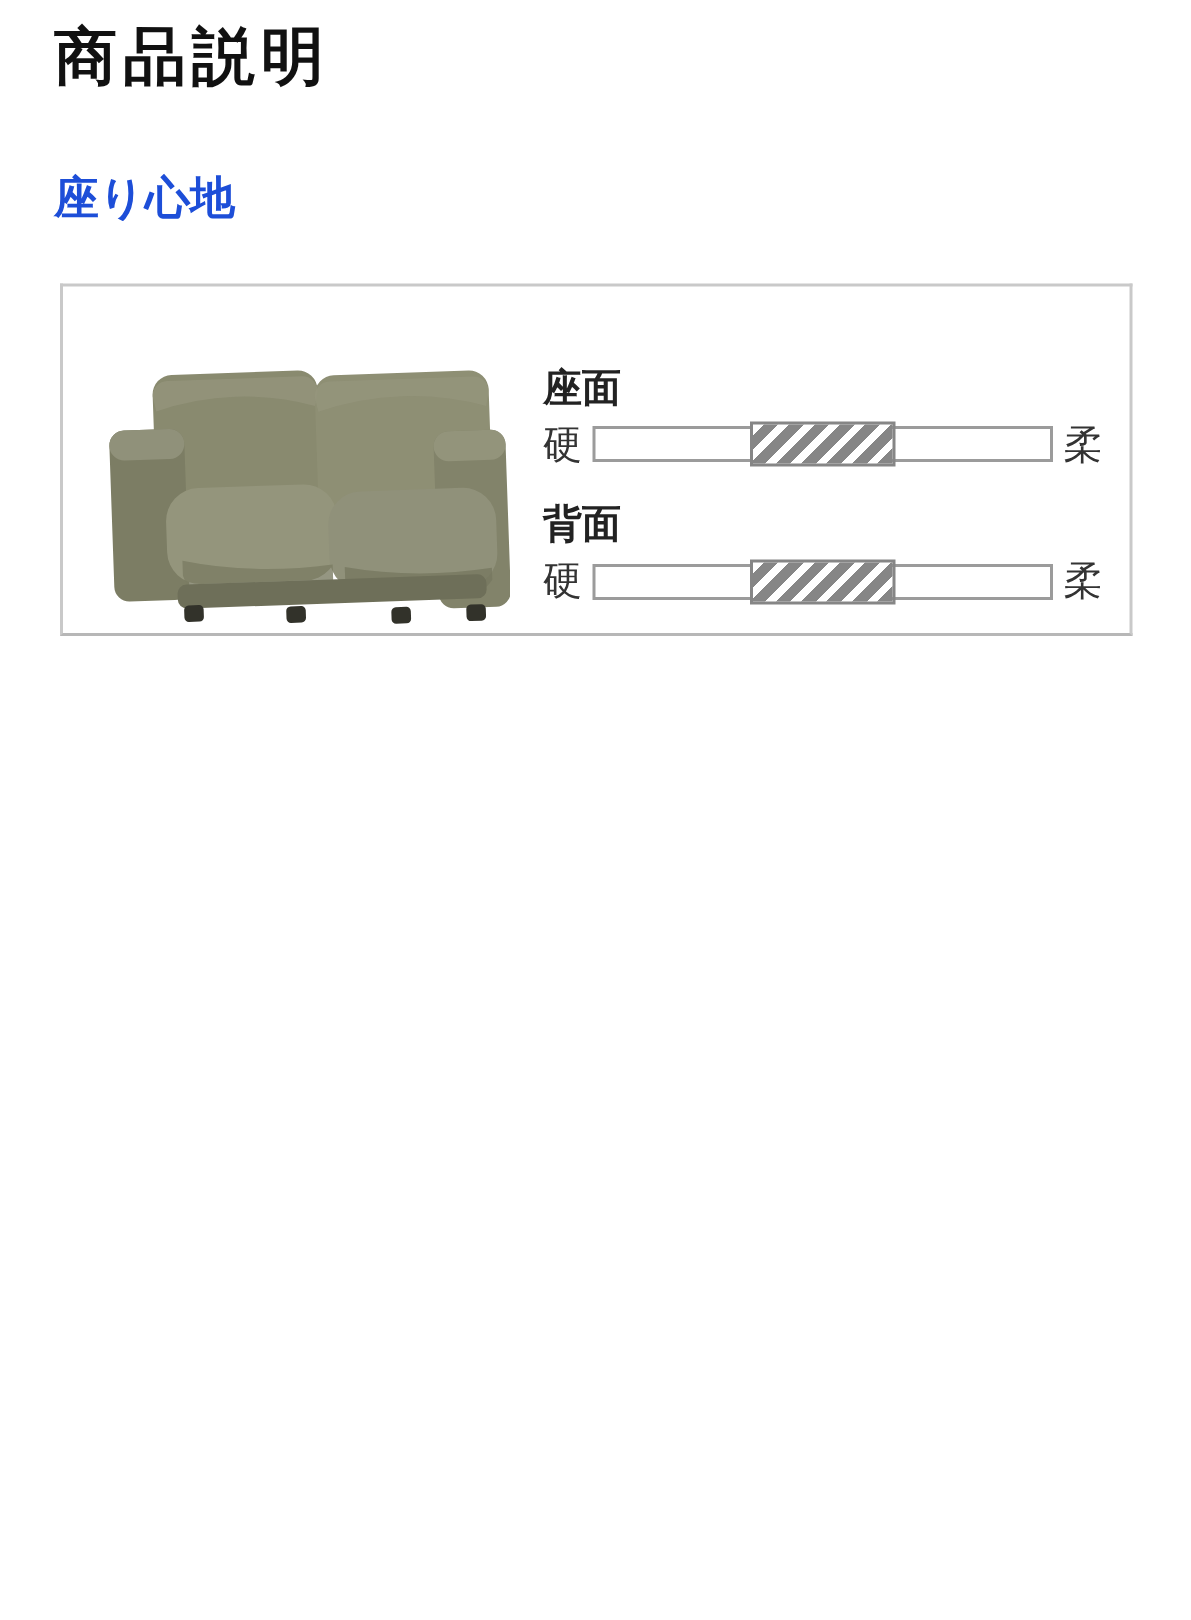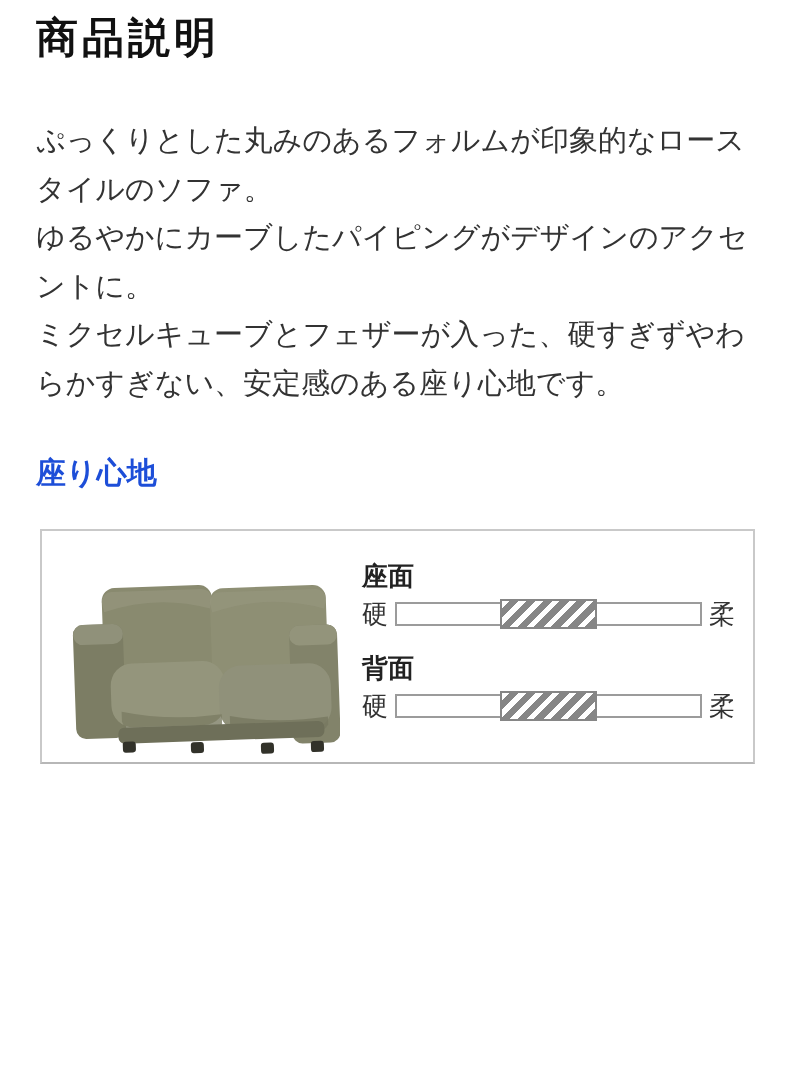--- a/index.html
+++ b/index.html
@@ -43,37 +43,38 @@
   }
   .comfort-box {
     box-sizing: border-box;
     margin: 39px 0 0 40px;
     width: 715px;
     height: 235px;
     border: 2px solid #c9c9c9;
     border-bottom-color: #b7b7b7;
     background: #ffffff;
     display: flex;
-    align-items: flex-start;
+    align-items: center;
     padding: 30px 0 0 18px;
   }
   .sofa-wrap {
     width: 280px;
     height: 190px;
     flex: 0 0 auto;
     margin-top: 8px;
   }
   .scales {
     flex: 1 1 auto;
     margin-left: 22px;
     padding-right: 18px;
     min-width: 0;
   }
   .scale-group + .scale-group {
     margin-top: 26px;
+    font-family: Liberation Serif, serif;
   }
   .scale-label {
     font-size: 26px;
     line-height: 30px;
     font-weight: 700;
     color: #222222;
     margin-bottom: 10px;
   }
   .scale-row {
     display: flex;
@@ -108,26 +109,20 @@
   }
 </style>
 </head>
 <body>
 
 <div class="page">
 
   <h1 class="page-title">商品説明</h1>
 
   <div class="body-text">
-    <p>ぷっくりとした丸みのあるフォルムが印象的なロース
-タイルのソファ。
-ゆるやかにカーブしたパイピングがデザインのアクセ
-ントに。
-ミクセルキューブとフェザーが入った、硬すぎずやわ
-らかすぎない、安定感のある座り心地です。</p>
   </div>
 
   <h2 class="comfort-heading">座り心地</h2>
 
   <div class="comfort-box">
 
     <div class="sofa-wrap">
       <svg viewBox="0 0 280 190" width="280" height="190">
         <g transform="rotate(-2 140 95)">
 

